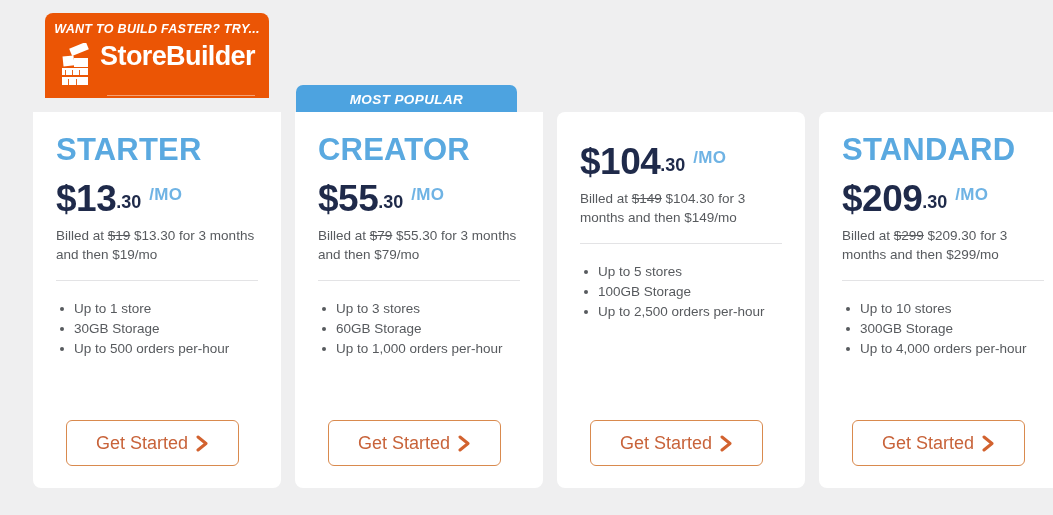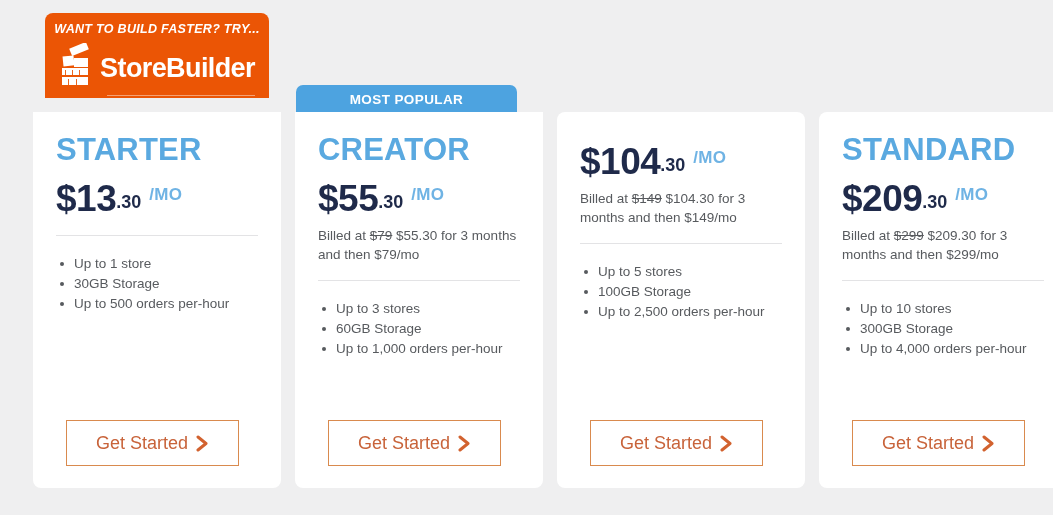--- a/index.html
+++ b/index.html
@@ -120,21 +120,21 @@
   }
 
   .cta {
     position: absolute;
     left: 33px;
     bottom: 22px;
     width: 173px;
     height: 46px;
     background: #ffffff;
     border: 1.5px solid #d98a4e;
-    border-radius: 0;
+    border-radius: 6px;
     color: #c8633a;
     font-size: 18px;
     font-family: "Liberation Sans", sans-serif;
     display: flex;
     align-items: center;
     justify-content: center;
     gap: 8px;
     cursor: pointer;
     padding: 0;
   }
@@ -157,21 +157,21 @@
   }
   .sb-tag {
     color: #ffffff;
     font-size: 12.5px;
     font-weight: bold;
     font-style: italic;
     letter-spacing: 0.3px;
   }
   .sb-logo-row {
     display: flex;
-    align-items: center;
+    align-items: flex-start;
     justify-content: center;
     gap: 7px;
     margin-top: 7px;
   }
   .sb-wordmark {
     color: #ffffff;
     font-size: 27px;
     font-weight: bold;
     letter-spacing: -0.6px;
     line-height: 1;
@@ -205,20 +205,21 @@
     left: 296px;
     top: 85px;
     width: 221px;
     height: 28px;
     background: #4da3e0;
     border-top-left-radius: 7px;
     border-top-right-radius: 7px;
     color: #ffffff;
     font-size: 13.5px;
     font-weight: bold;
+    font-style: italic;
     letter-spacing: 0.4px;
     display: flex;
     align-items: center;
     justify-content: center;
   }
 </style>
 </head>
 <body>
 
 <div class="stage">
@@ -254,20 +255,21 @@
 
   <div class="cards">
 
     <div class="card has-banner">
       <div class="plan-name">STARTER</div>
       <div class="price-row">
         <span class="price-main">$13</span>
         <span class="price-cents">.30</span>
         <span class="price-per">/MO</span>
       </div>
+      <div class="billing"><span>Billed at </span><s>$19</s><span> $13.30 for 3 months and then $19/mo</span></div>
       <hr class="divider">
       <ul class="features">
         <li>Up to 1 store</li>
         <li>30GB Storage</li>
         <li>Up to 500 orders per-hour</li>
       </ul>
       <button class="cta">
         <span>Get Started</span>
         <span class="chev">
           <svg width="13" height="17" viewBox="0 0 13 17" aria-hidden="true">

